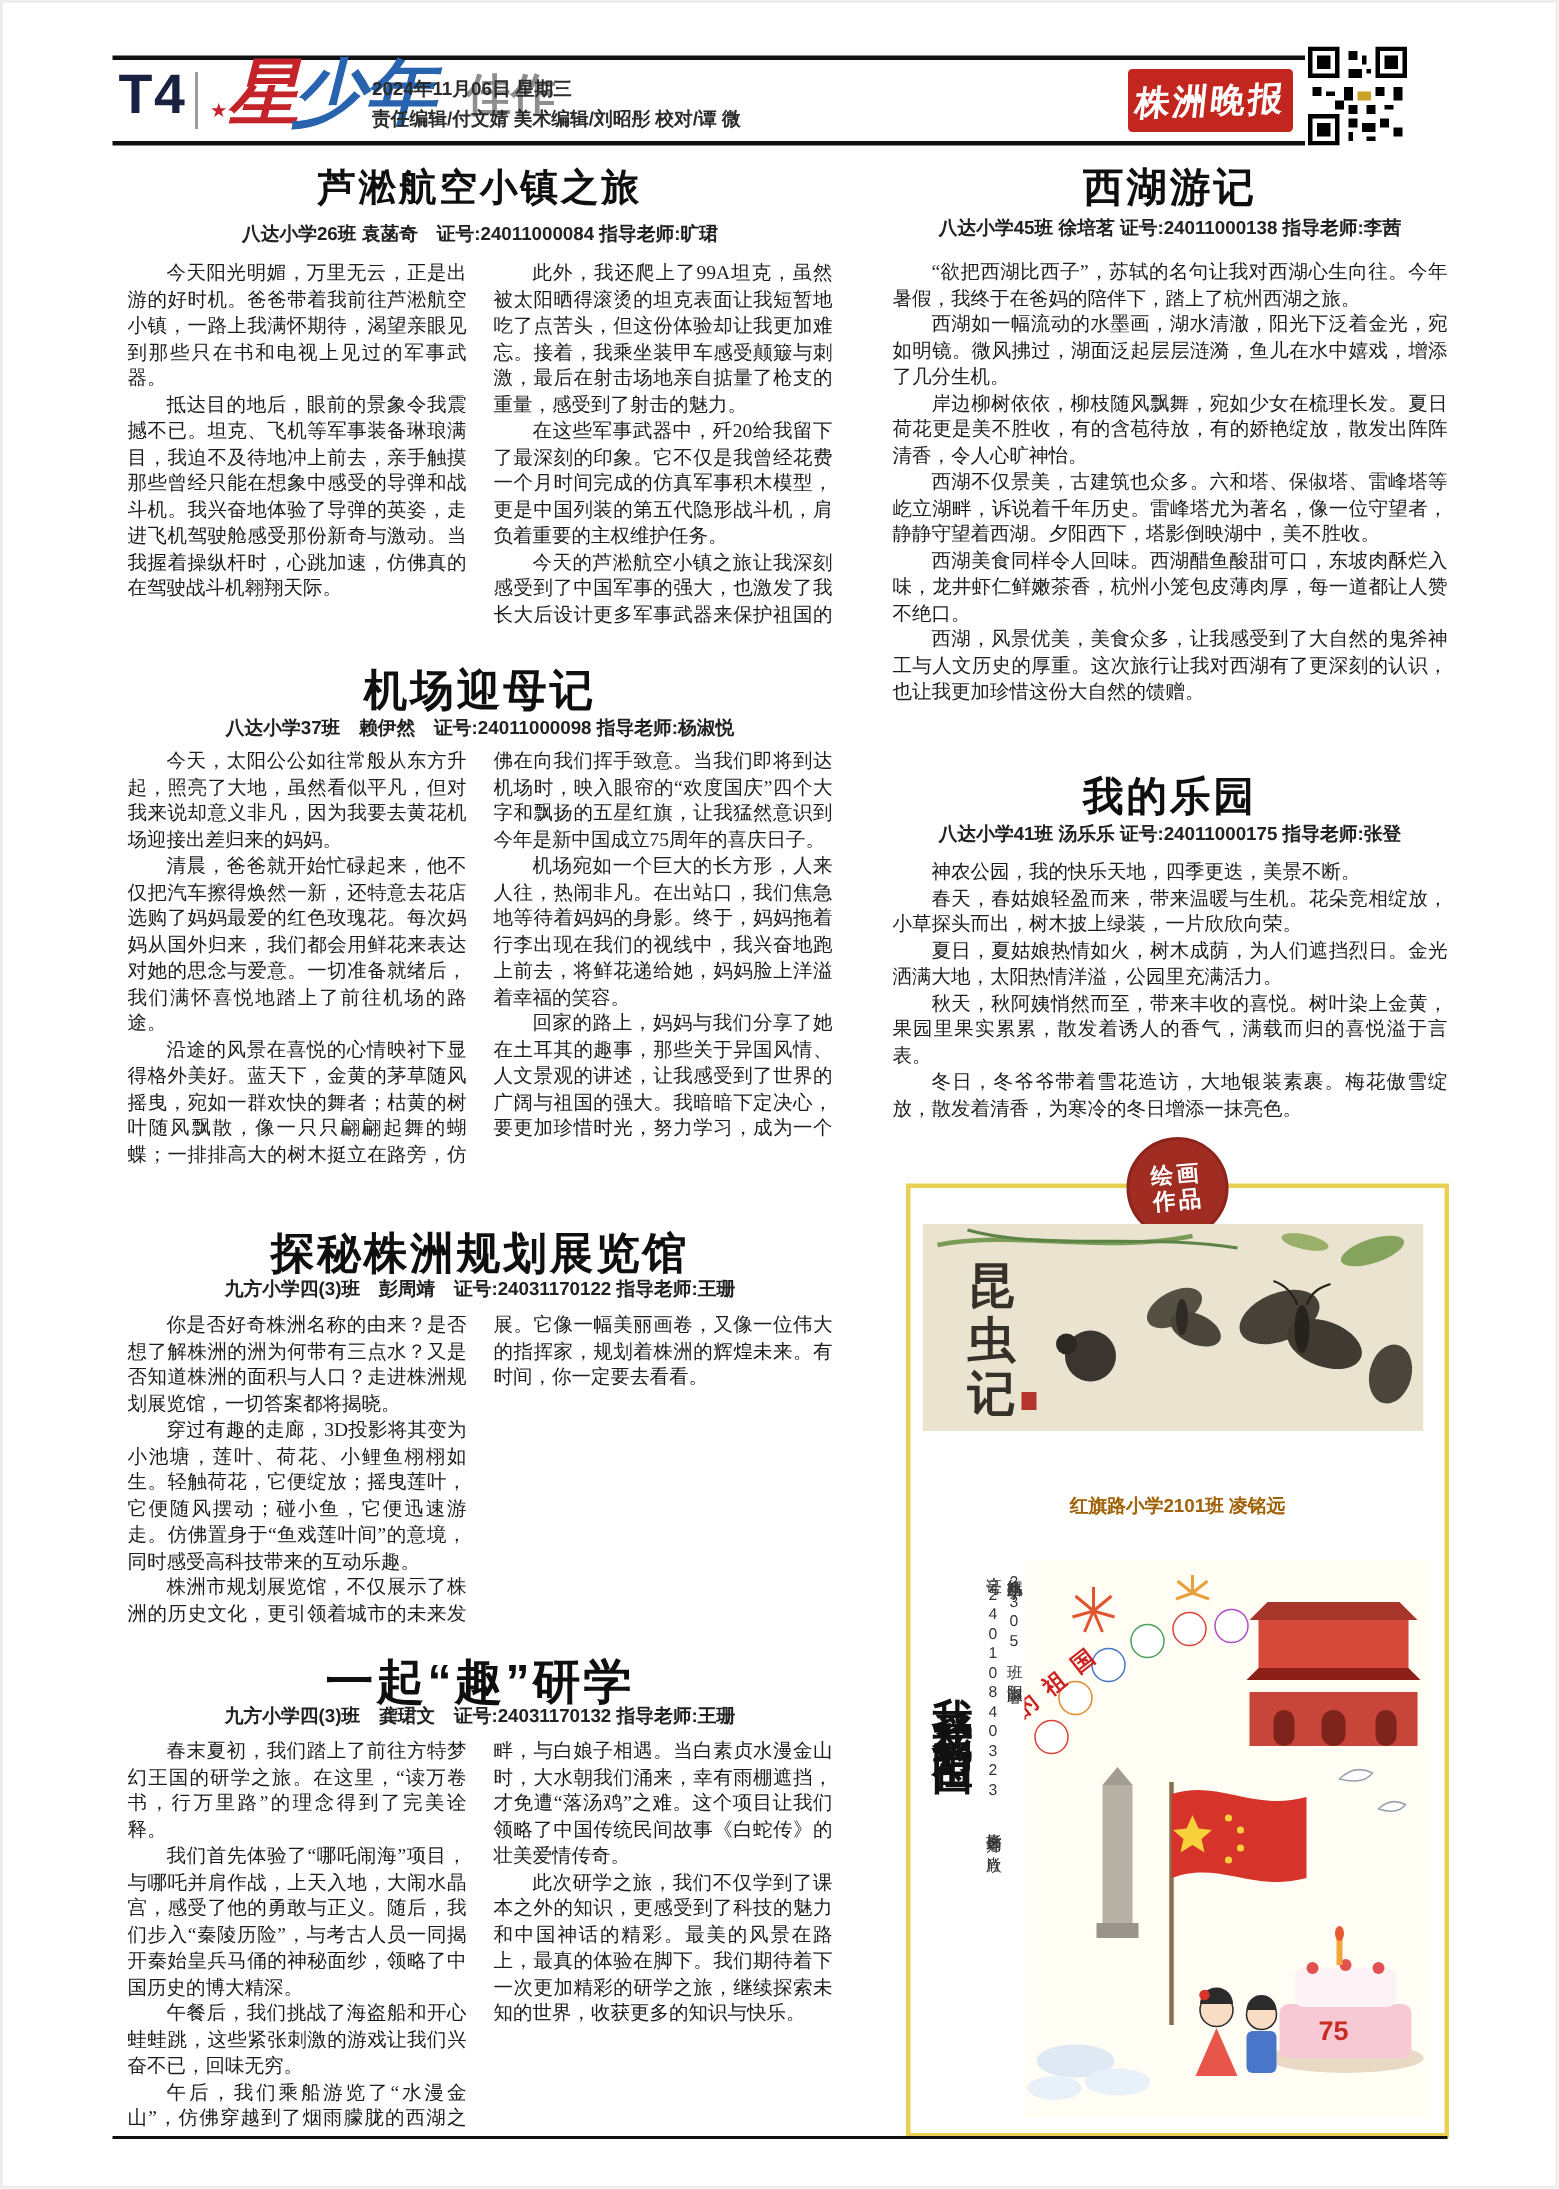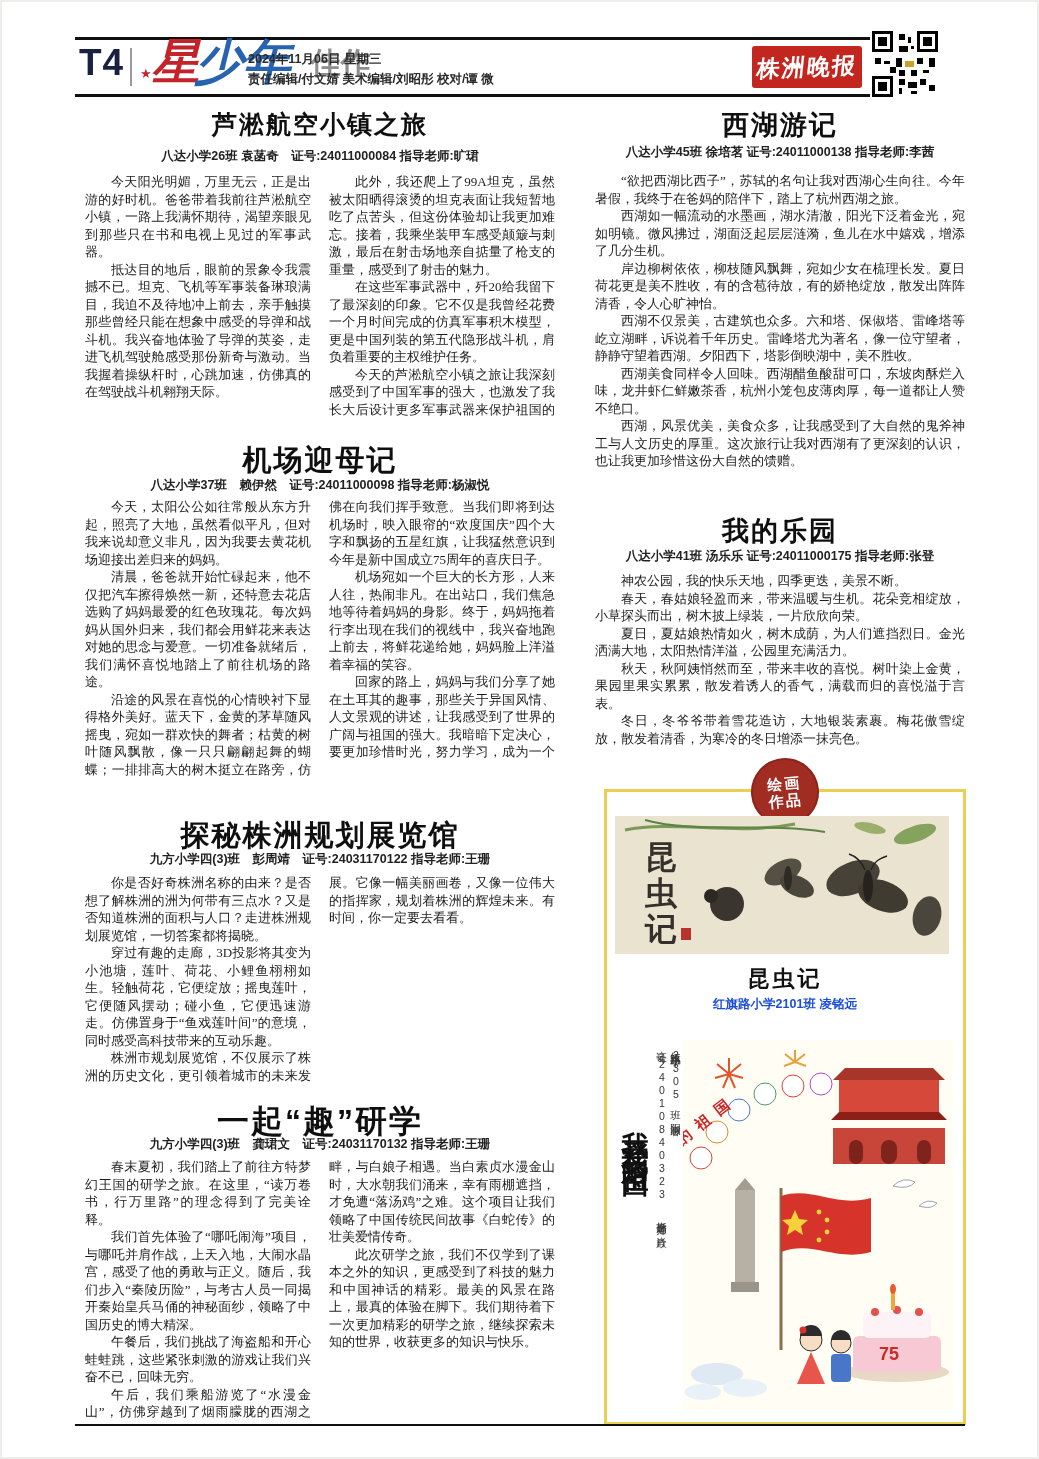--- a/index.html
+++ b/index.html
@@ -31,21 +31,21 @@
   .a-body.single{column-count:1;width:370px;}
   .a-body p{margin:0;text-indent:2em;}
   
   .artbox{width:356px;height:630px;border:3px solid #e9cf52;background:#fff;}
   .seal{position:absolute;left:50%;top:-34px;transform:translateX(-50%) rotate(-5deg);
         width:64px;height:64px;border-radius:50%;background:#a02c22;border:2px solid #8c241c;
         display:flex;flex-direction:column;align-items:center;justify-content:center;
         color:#fff;font-family:"Liberation Sans",sans-serif;font-weight:800;font-size:15px;line-height:1.15;letter-spacing:2px;}
   .art-cap-title{position:absolute;left:0;top:172px;width:100%;text-align:center;
         font-family:"Liberation Sans",sans-serif;font-weight:800;font-size:22px;letter-spacing:3px;color:#111;}
-  .art-cap{position:absolute;left:0;width:100%;text-align:center;font-size:12.5px;color:#1d4ed8;
+  .art-cap{position:absolute;left:0;width:100%;text-align:center;font-size:12.5px;color:#a16207;
         font-family:"Liberation Sans",sans-serif;font-weight:600;white-space:nowrap;}
   .vtext{writing-mode:vertical-rl;text-orientation:upright;}
   .v-title{position:absolute;left:2px;top:70px;font-family:"Liberation Sans",sans-serif;
         font-weight:900;font-size:27px;letter-spacing:8px;color:#111;}
   .v-credit{position:absolute;font-size:10.5px;color:#333;font-family:"Liberation Sans",sans-serif;letter-spacing:1px;}
   .qr{image-rendering:pixelated;}
 </style>
 </head>
 <body>
 
@@ -183,21 +183,20 @@
     <ellipse cx="168" cy="56" rx="20" ry="11" fill="#555044" transform="rotate(-28 168 56)"></ellipse>
     <ellipse cx="182" cy="70" rx="18" ry="10" fill="#4a463c" transform="rotate(24 182 70)"></ellipse>
     <ellipse cx="173" cy="62" rx="4" ry="12" fill="#2e2a24"></ellipse>
     <ellipse cx="238" cy="62" rx="28" ry="16" fill="#474238" transform="rotate(-22 238 62)"></ellipse>
     <ellipse cx="268" cy="80" rx="26" ry="15" fill="#403b31" transform="rotate(20 268 80)"></ellipse>
     <ellipse cx="253" cy="70" rx="5" ry="16" fill="#26231e"></ellipse>
     <path d="M250,54 C246,44 240,40 234,38 M256,54 C260,44 266,42 272,40" stroke="#26231e" stroke-width="1.5" fill="none"></path>
     <ellipse cx="312" cy="100" rx="14" ry="20" fill="#4a463c" transform="rotate(14 312 100)"></ellipse>
   </svg>
 
-  <div class="art-cap-title">昆虫记</div>
   <div class="art-cap" style="top:204px;">红旗路小学2101班 凌铭远</div>
   <div class="art-cap" style="top:222px;margin-top:42px;">证号:24010840099 指导老师:何双华</div>
 
   <div class="abs" style="left:8px;top:248px;width:338px;height:372px;">
     <div class="vtext v-title">我爱我的祖国</div>
     <div class="vtext v-credit" style="left:40px;top:4px;">证号：24010840323 指导老师：肖欣</div>
     <div class="vtext v-credit" style="left:54px;top:4px;">红旗路小学2305班 阳淑馨</div>
 
     <svg class="abs" style="left:68px;top:0;" width="270" height="372" viewBox="0 0 270 372">
       <rect width="270" height="372" fill="#fffdf4"></rect>

